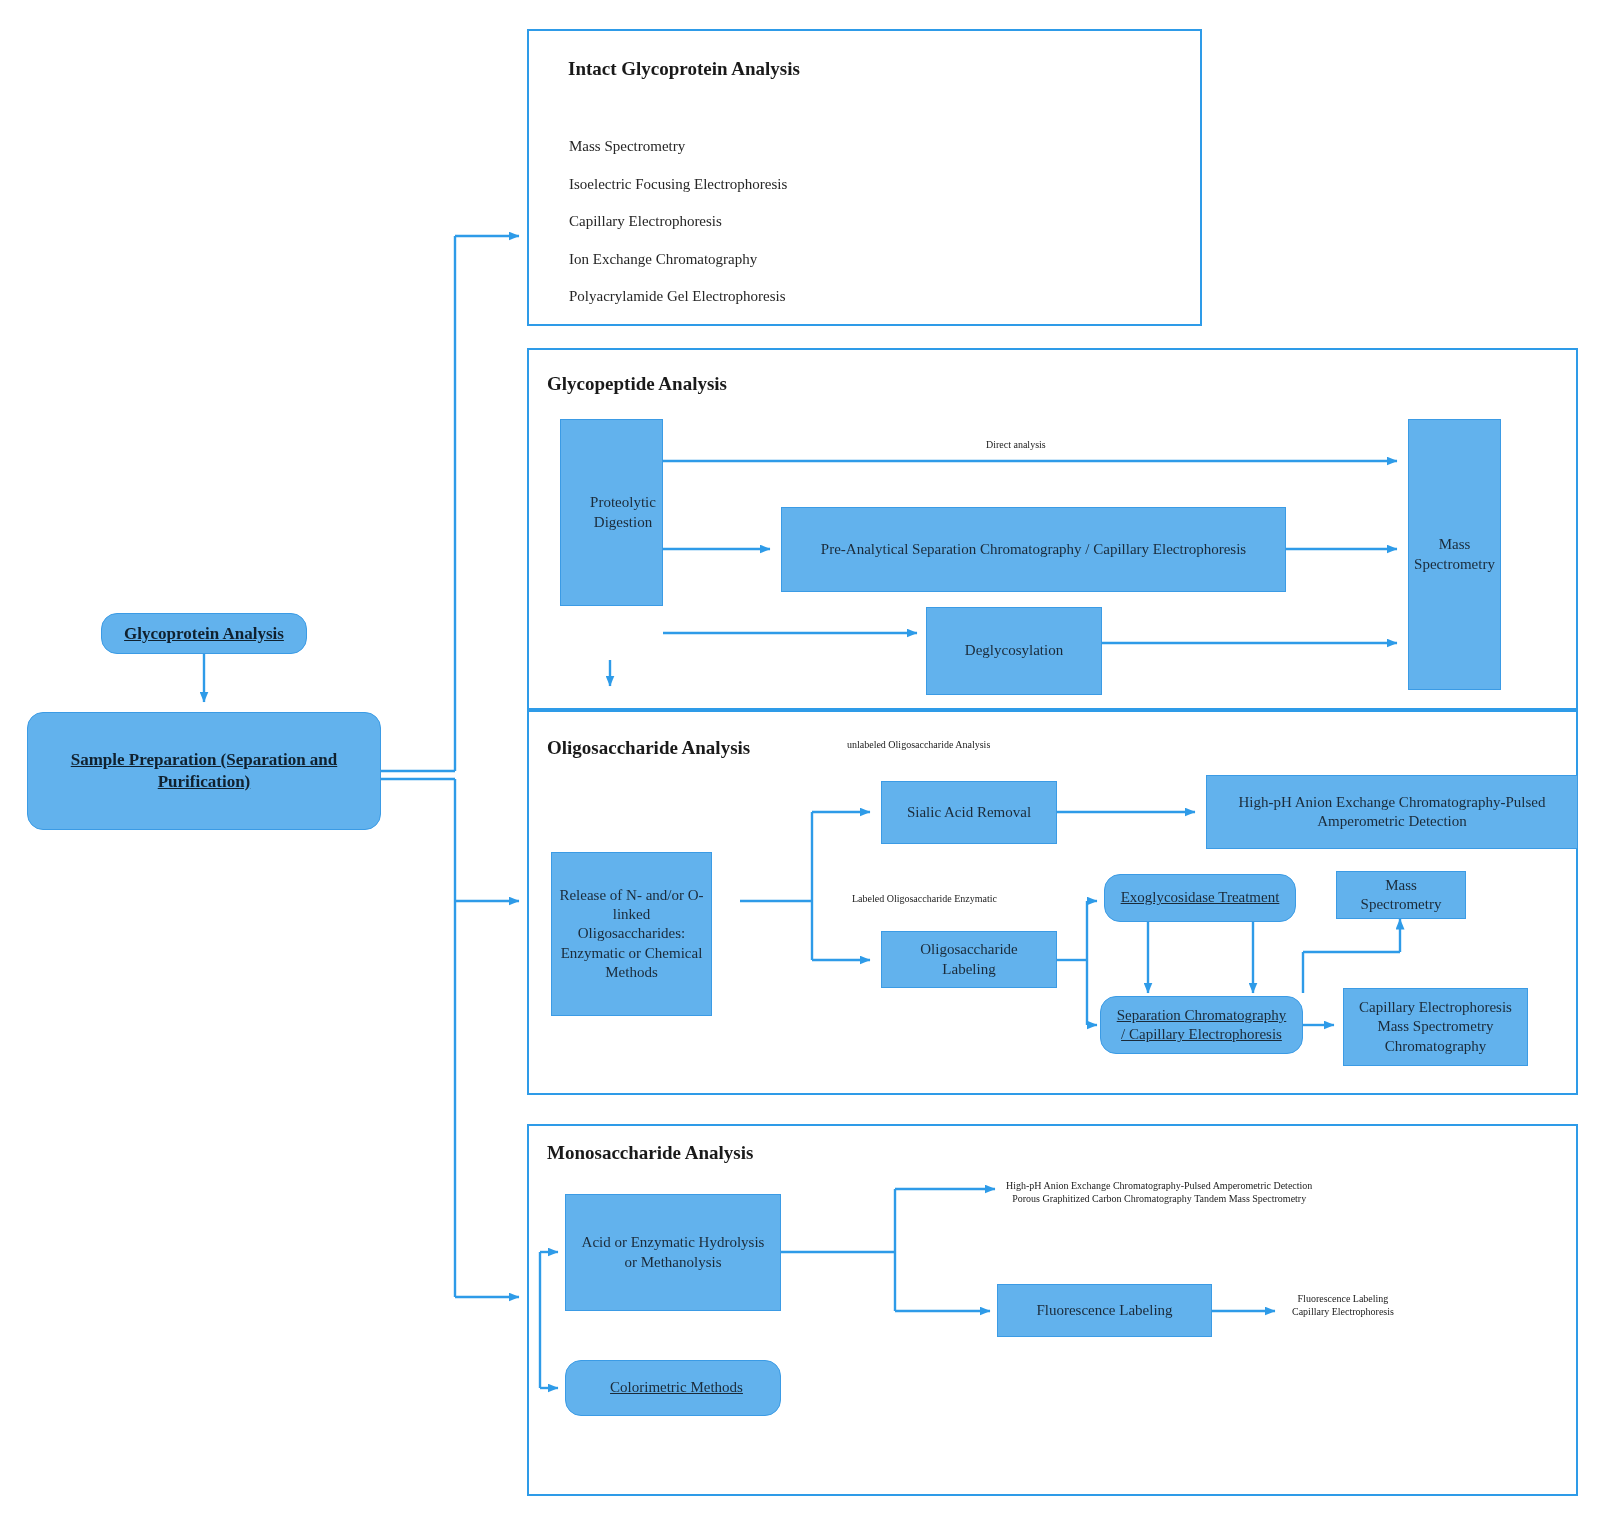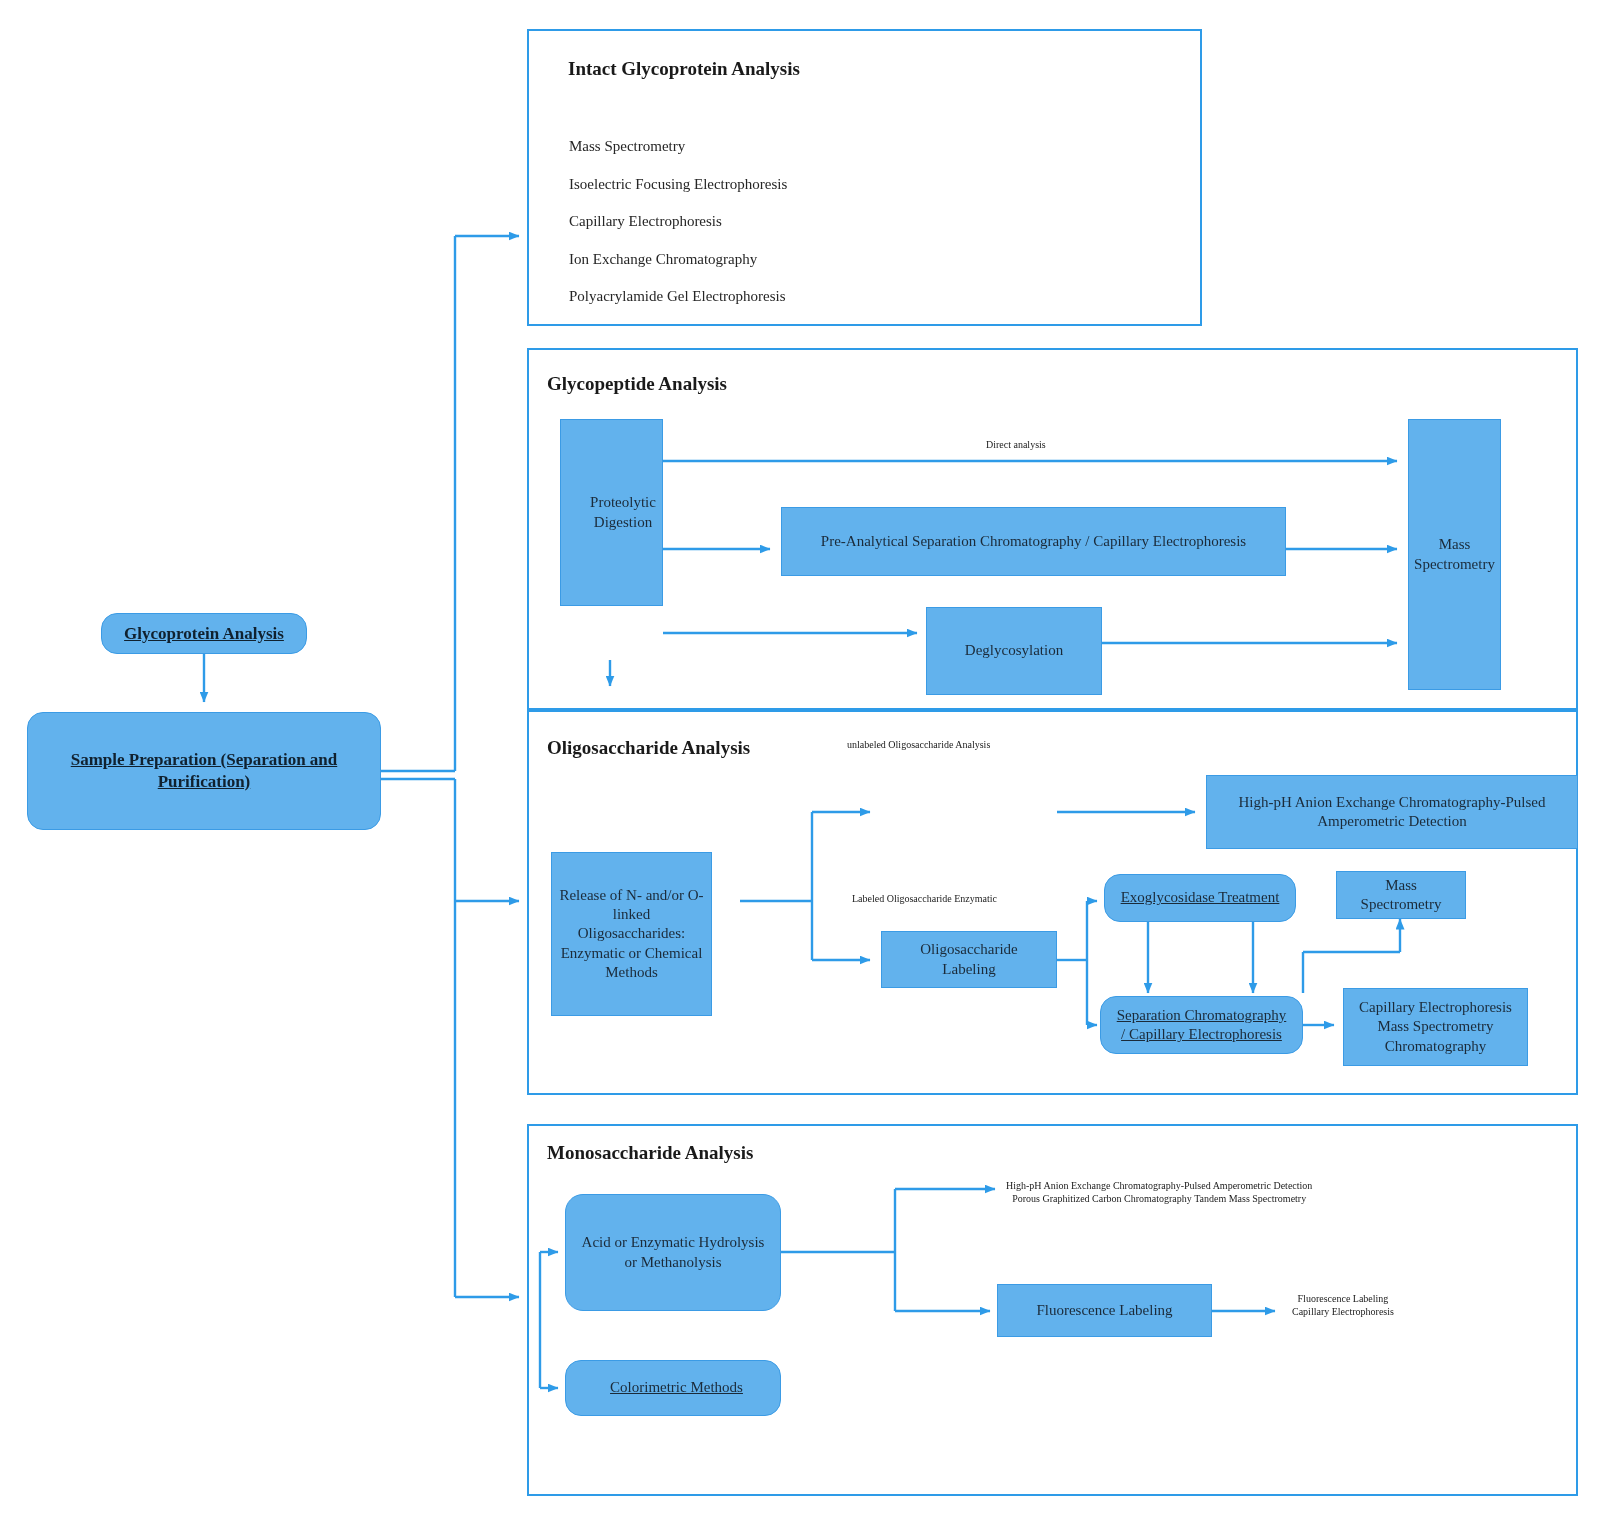--- a/index.html
+++ b/index.html
@@ -180,21 +180,21 @@
 
   <div class="node" style="left:560px; top:419px; width:103px; height:187px; white-space:pre-line;padding-left:29px;">
     <span>Proteolytic
 Digestion</span>
   </div>
 
   <div class="plain-text" style="left:986px; top:438px;">
     <span>Direct analysis</span>
   </div>
 
-  <div class="node" style="left:781px; top:507px; width:505px; height:69px;text-align:right;">
+  <div class="node" style="left:781px; top:507px; width:505px; height:85px;text-align:right;">
     <span>Pre-Analytical Separation Chromatography / Capillary Electrophoresis</span>
   </div>
 
   <div class="node" style="left:926px; top:607px; width:176px; height:88px;">
     <span>Deglycosylation</span>
   </div>
 
   <div class="node" style="left:1408px; top:419px; width:93px; height:271px; white-space:pre-line;">
     <span>Mass
 Spectrometry</span>
@@ -209,20 +209,23 @@
     <span>unlabeled Oligosaccharide Analysis</span>
   </div>
   <div class="plain-text" style="left:852px; top:892px;">
     <span>Labeled Oligosaccharide Enzymatic</span>
   </div>
 
   <div class="node" style="left:551px; top:852px; width:161px; height:164px;">
     <span>Release of N- and/or O-linked Oligosaccharides: Enzymatic or Chemical Methods</span>
   </div>
 
+  <div class="node" style="left:881px; top:781px; width:176px; height:63px;">
+    <span>Sialic Acid Removal</span>
+  </div>
 
   <div class="node" style="left:1206px; top:775px; width:372px; height:74px;">
     <span>High-pH Anion Exchange Chromatography-Pulsed Amperometric Detection</span>
   </div>
 
   <div class="node" style="left:881px; top:931px; width:176px; height:57px; white-space:pre-line;">
     <span>Oligosaccharide
 Labeling</span>
   </div>
 
@@ -244,21 +247,21 @@
     <span>Capillary Electrophoresis
 Mass Spectrometry
 Chromatography</span>
   </div>
 
   <div class="container-box" style="left:527px; top:1124px; width:1051px; height:372px;"></div>
   <div class="container-title" style="left:547px; top:1142px;">
     <span>Monosaccharide Analysis</span>
   </div>
 
-  <div class="node" style="left:565px; top:1194px; width:216px; height:117px; white-space:pre-line;border-radius:18px;">
+  <div class="node" style="left:565px; top:1194px; width:216px; height:117px; white-space:pre-line;">
     <span>Acid or Enzymatic Hydrolysis
 or Methanolysis</span>
   </div>
 
   <div class="node rounded" style="left:565px; top:1360px; width:216px; height:56px;padding-left:13px;">
     <span>Colorimetric Methods</span>
   </div>
 
   <div class="plain-text center" style="left:1006px; top:1179px;">
     <span>High-pH Anion Exchange Chromatography-Pulsed Amperometric Detection</span><br>

